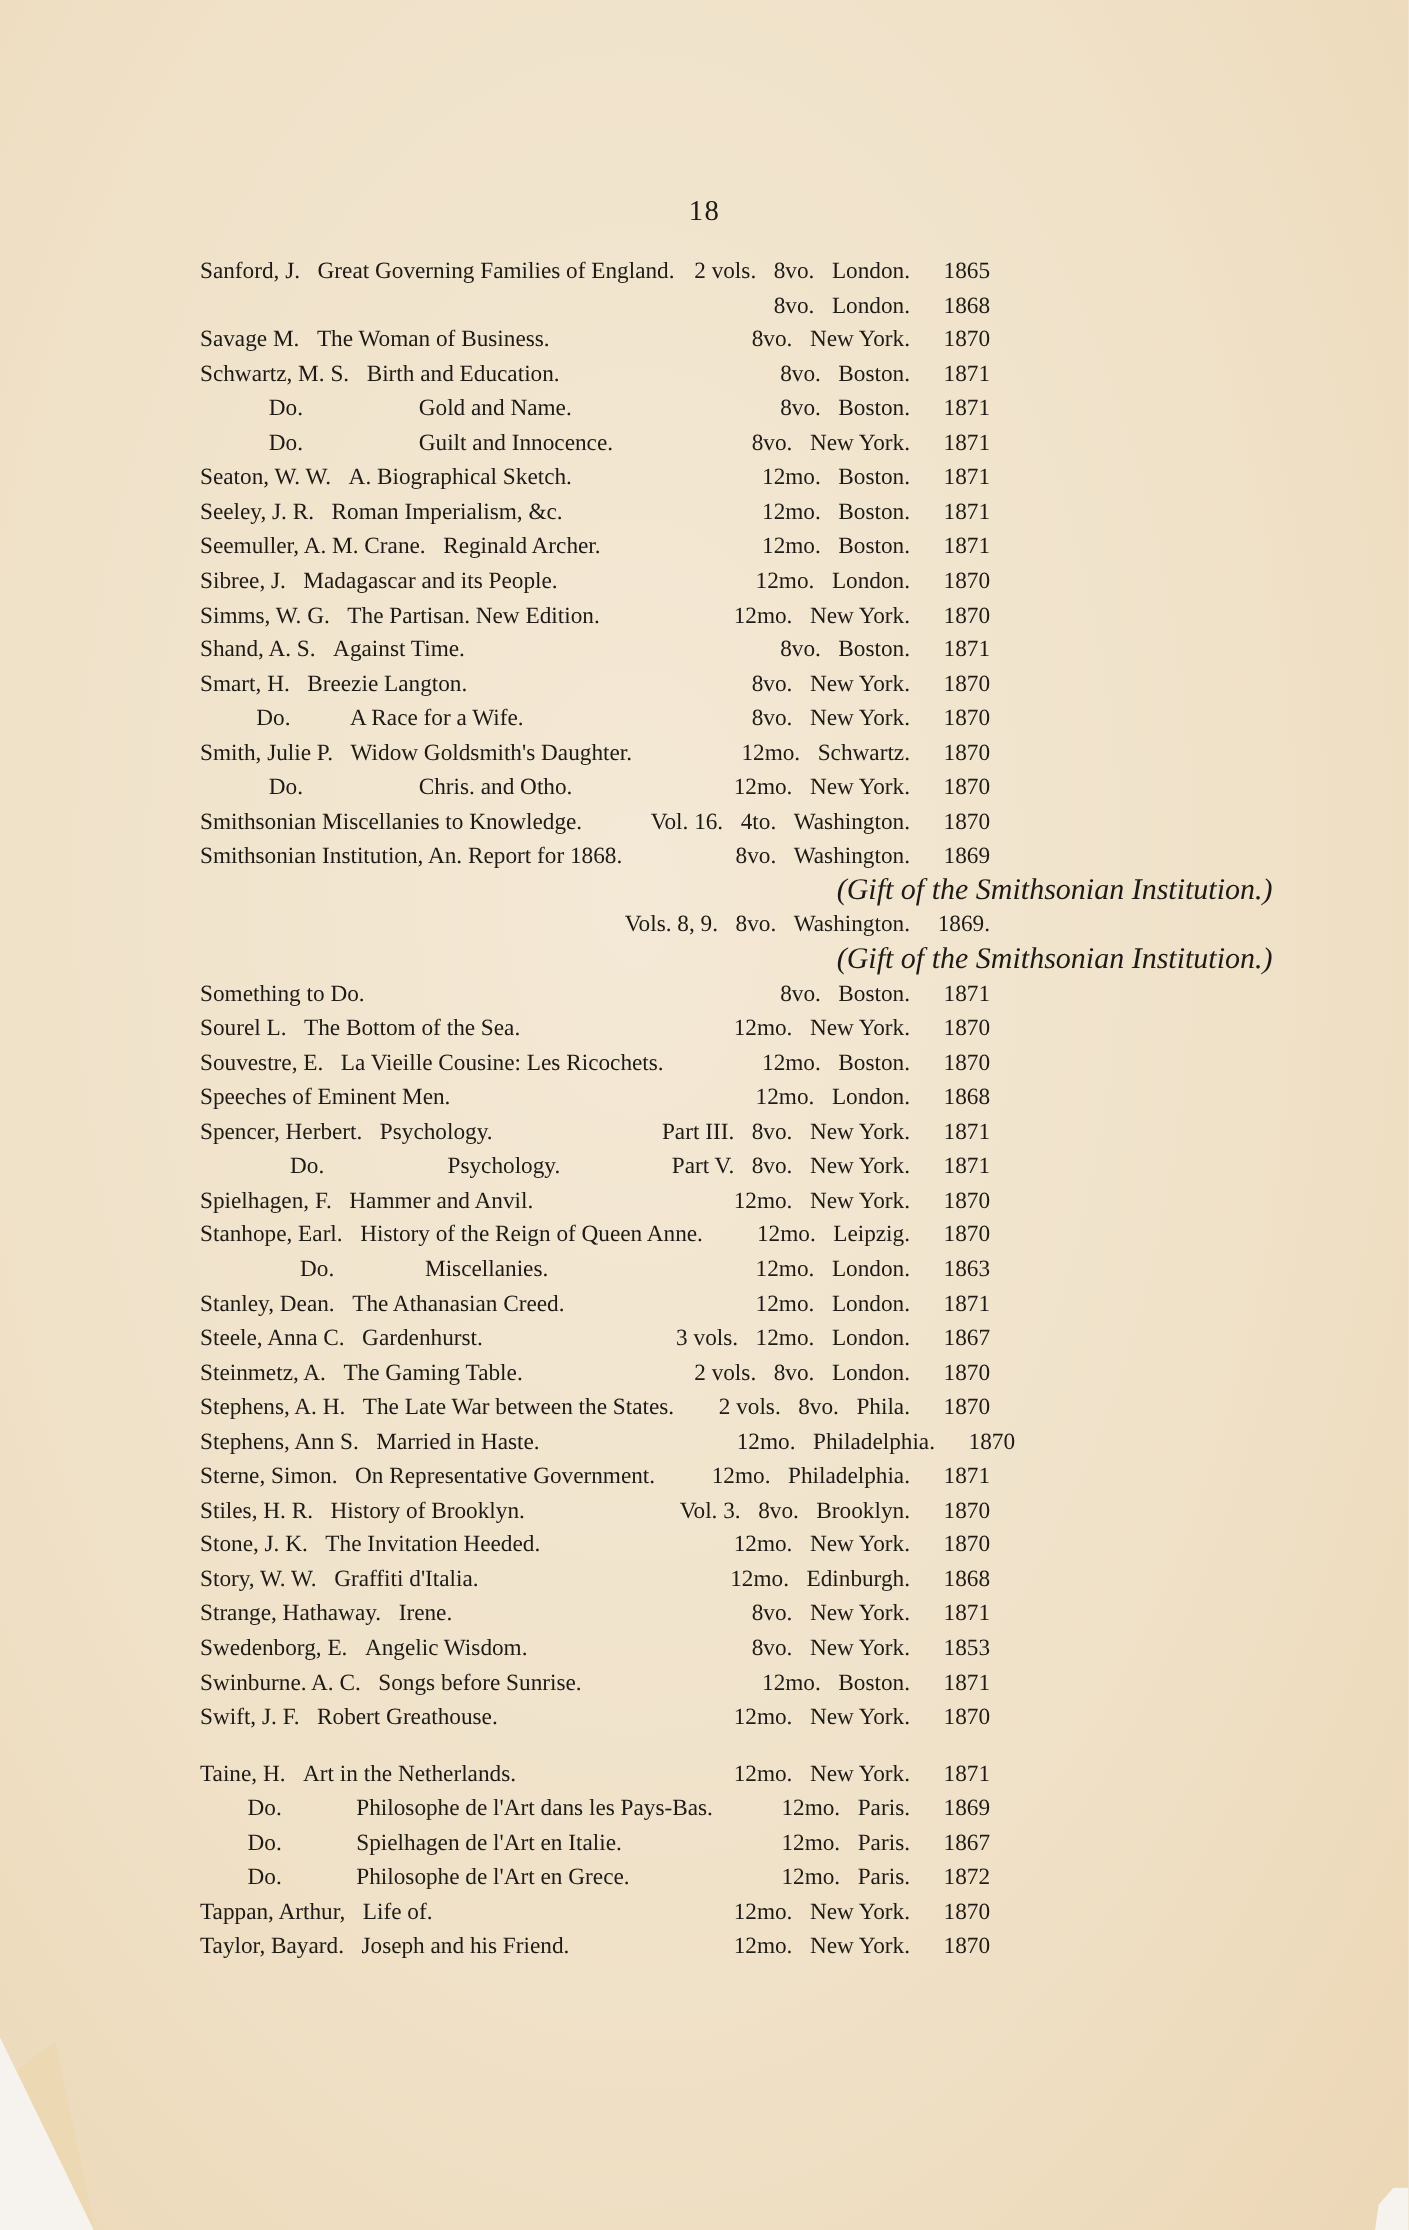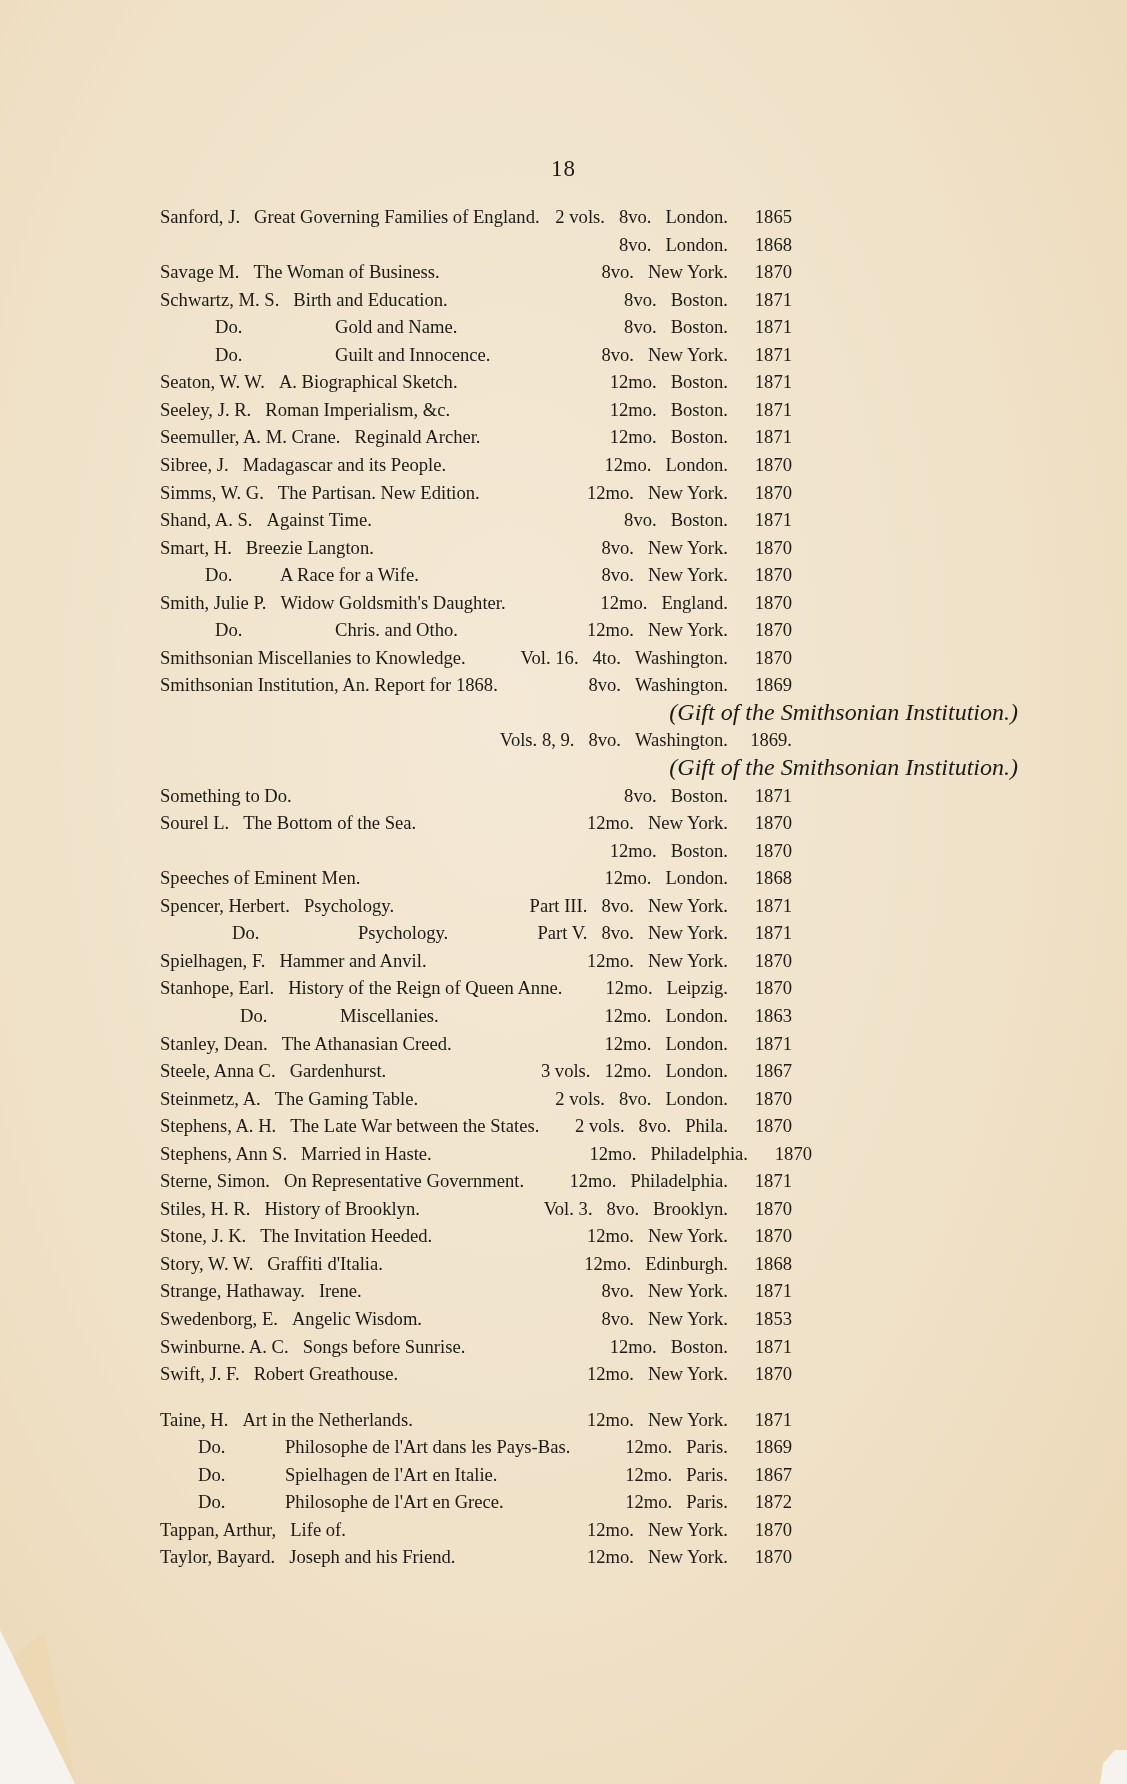--- a/index.html
+++ b/index.html
@@ -123,21 +123,21 @@
       </div>
       <div class="row" style="top: 561.15px;">
         <span class="left">
           <span class="do" style="left: 45px;">Do.</span>
           <span class="do-title" style="left: 120px;">A Race for a Wife.</span>
         </span>
         <span class="right"><span class="fmt">8vo.</span><span class="place">New York.</span><span class="year">1870</span></span>
       </div>
       <div class="row" style="top: 588.7px;">
         <span class="left"><span class="author">Smith, Julie P.</span><span class="title">Widow Goldsmith's Daughter.</span></span>
-        <span class="right"><span class="fmt">12mo.</span><span class="place">England.</span><span class="year">1870</span></span>
+        <span class="right"><span class="fmt">12mo.</span><span class="place">Schwartz.</span><span class="year">1870</span></span>
       </div>
       <div class="row" style="top: 616.25px;">
         <span class="left">
           <span class="do" style="left: 55px;">Do.</span>
           <span class="do-title" style="left: 175px;">Chris. and Otho.</span>
         </span>
         <span class="right"><span class="fmt">12mo.</span><span class="place">New York.</span><span class="year">1870</span></span>
       </div>
       <div class="row" style="top: 643.8px;">
         <span class="left"><span class="author">Smithsonian Miscellanies to Knowledge.</span></span>
@@ -154,20 +154,21 @@
       <div class="gift" style="top: 754px;">(Gift of the Smithsonian Institution.)</div>
       <div class="row" style="top: 781.55px;">
         <span class="left"><span class="author">Something to Do.</span></span>
         <span class="right"><span class="fmt">8vo.</span><span class="place">Boston.</span><span class="year">1871</span></span>
       </div>
       <div class="row" style="top: 809.1px;">
         <span class="left"><span class="author">Sourel L.</span><span class="title">The Bottom of the Sea.</span></span>
         <span class="right"><span class="fmt">12mo.</span><span class="place">New York.</span><span class="year">1870</span></span>
       </div>
       <div class="row" style="top: 836.65px;">
+        <span class="left"><span class="author">Souvestre, E.</span><span class="title">La Vieille Cousine:  Les Ricochets.</span></span>
         <span class="right"><span class="fmt">12mo.</span><span class="place">Boston.</span><span class="year">1870</span></span>
       </div>
       <div class="row" style="top: 864.2px;">
         <span class="left"><span class="author">Speeches of Eminent Men.</span></span>
         <span class="right"><span class="fmt">12mo.</span><span class="place">London.</span><span class="year">1868</span></span>
       </div>
       <div class="row" style="top: 891.75px;">
         <span class="left"><span class="author">Spencer, Herbert.</span><span class="title">Psychology.</span></span>
         <span class="right"><span class="vol">Part III.</span><span class="fmt">8vo.</span><span class="place">New York.</span><span class="year">1871</span></span>
       </div>

